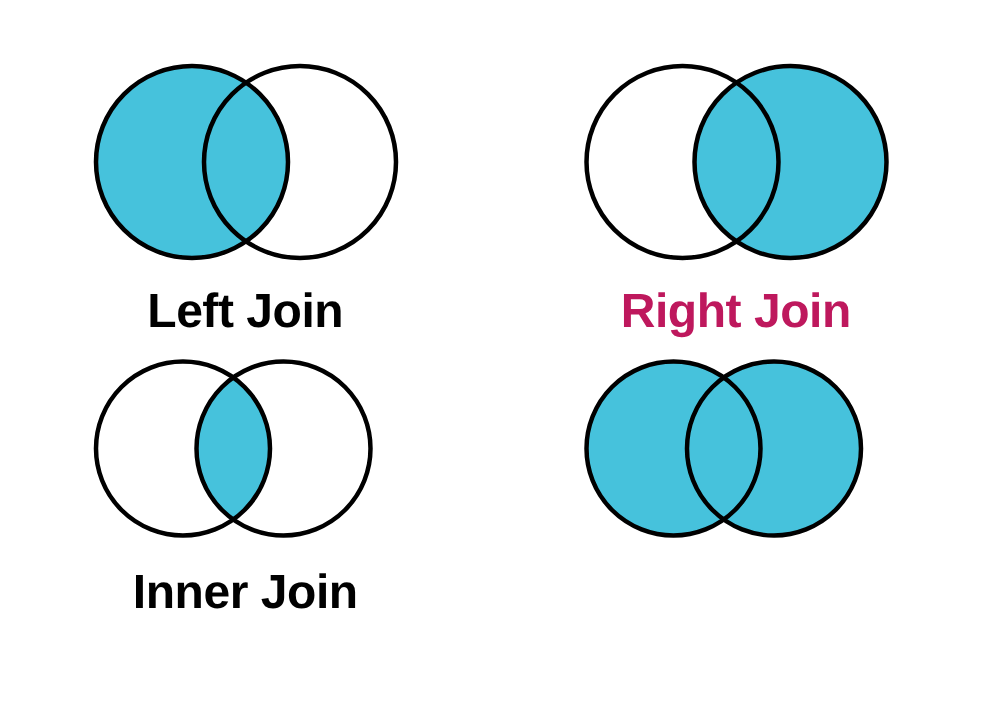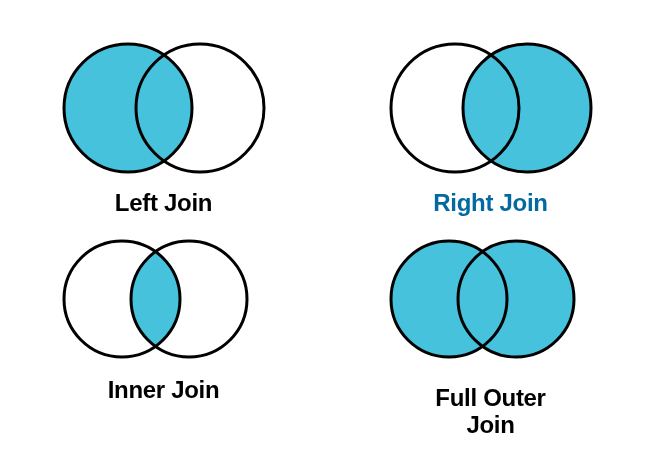--- a/index.html
+++ b/index.html
@@ -42,21 +42,21 @@
     fill: none;
     stroke: #000000;
     stroke-width: 3;
   }
 
   
   .join-label {
     color: #000000;
     font-family: "Liberation Sans", sans-serif;
     font-weight: bold;
-    font-size: 24px;
+    font-size: 32px;
     line-height: 1.12;
     letter-spacing: -0.3px;
     text-align: center;
     white-space: pre-line;
   }
 
   
   #cell-left-join   .venn { margin-top: 40px; }
   #cell-right-join  .venn { margin-top: 40px; }
   #cell-inner-join  .venn { margin-top: 9px; }
@@ -93,21 +93,21 @@
     <div class="join-label" style="color: rgb(0, 0, 0);">Left Join</div>
   </section>
 
   <section class="join-cell" id="cell-right-join">
     <svg class="venn" width="210" height="136" viewBox="0 0 210 136">
       <circle cx="69" cy="68" r="64" fill="#ffffff" fill-opacity="0"></circle>
       <circle cx="141" cy="68" r="64" fill="#46c2dc"></circle>
       <circle class="venn-outline" cx="69" cy="68" r="64" style="stroke: rgb(0, 0, 0);"></circle>
       <circle class="venn-outline" cx="141" cy="68" r="64" style="stroke: rgb(0, 0, 0);"></circle>
     </svg>
-    <div class="join-label" style="color: #0369a1;">Right Join</div>
+    <div class="join-label" style="color: #be185d;">Right Join</div>
   </section>
 
   <section class="join-cell" id="cell-inner-join">
     <svg class="venn" width="210" height="128" viewBox="0 0 210 128">
       <defs>
         <clipPath id="clip-I-left">
             <circle cx="63" cy="62" r="58"></circle>
           </clipPath>
       </defs>
 
@@ -120,17 +120,15 @@
     <div class="join-label" style="color: rgb(0, 0, 0); margin-top: 12px;">Inner Join</div>
   </section>
 
   <section class="join-cell" id="cell-full-outer-join">
     <svg class="venn" width="210" height="128" viewBox="0 0 210 128">
       <circle cx="63" cy="62" r="58" fill="#46c2dc"></circle>
       <circle cx="130" cy="62" r="58" fill="#46c2dc"></circle>
       <circle class="venn-outline" cx="63" cy="62" r="58" style="stroke: rgb(0, 0, 0);"></circle>
       <circle class="venn-outline" cx="130" cy="62" r="58" style="stroke: rgb(0, 0, 0);"></circle>
     </svg>
-    <div class="join-label" style="color: rgb(0, 0, 0);">Full Outer
-Join</div>
   </section>
 
 </main>
 
 </body></html>

